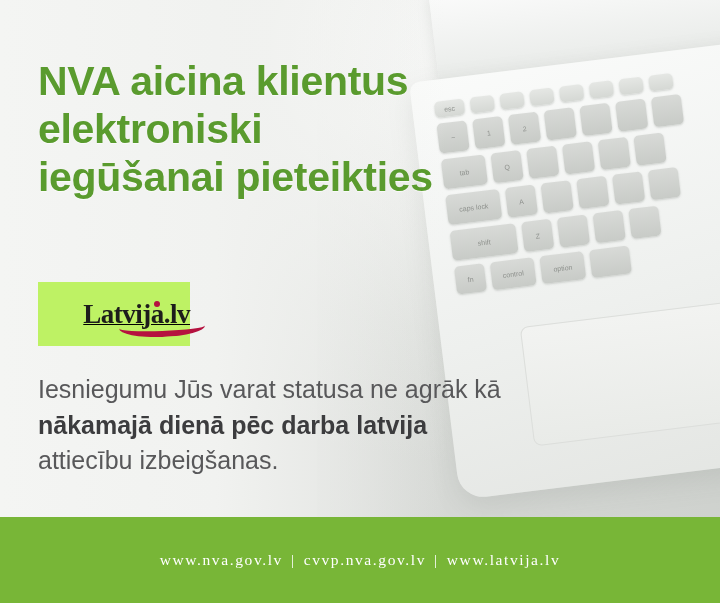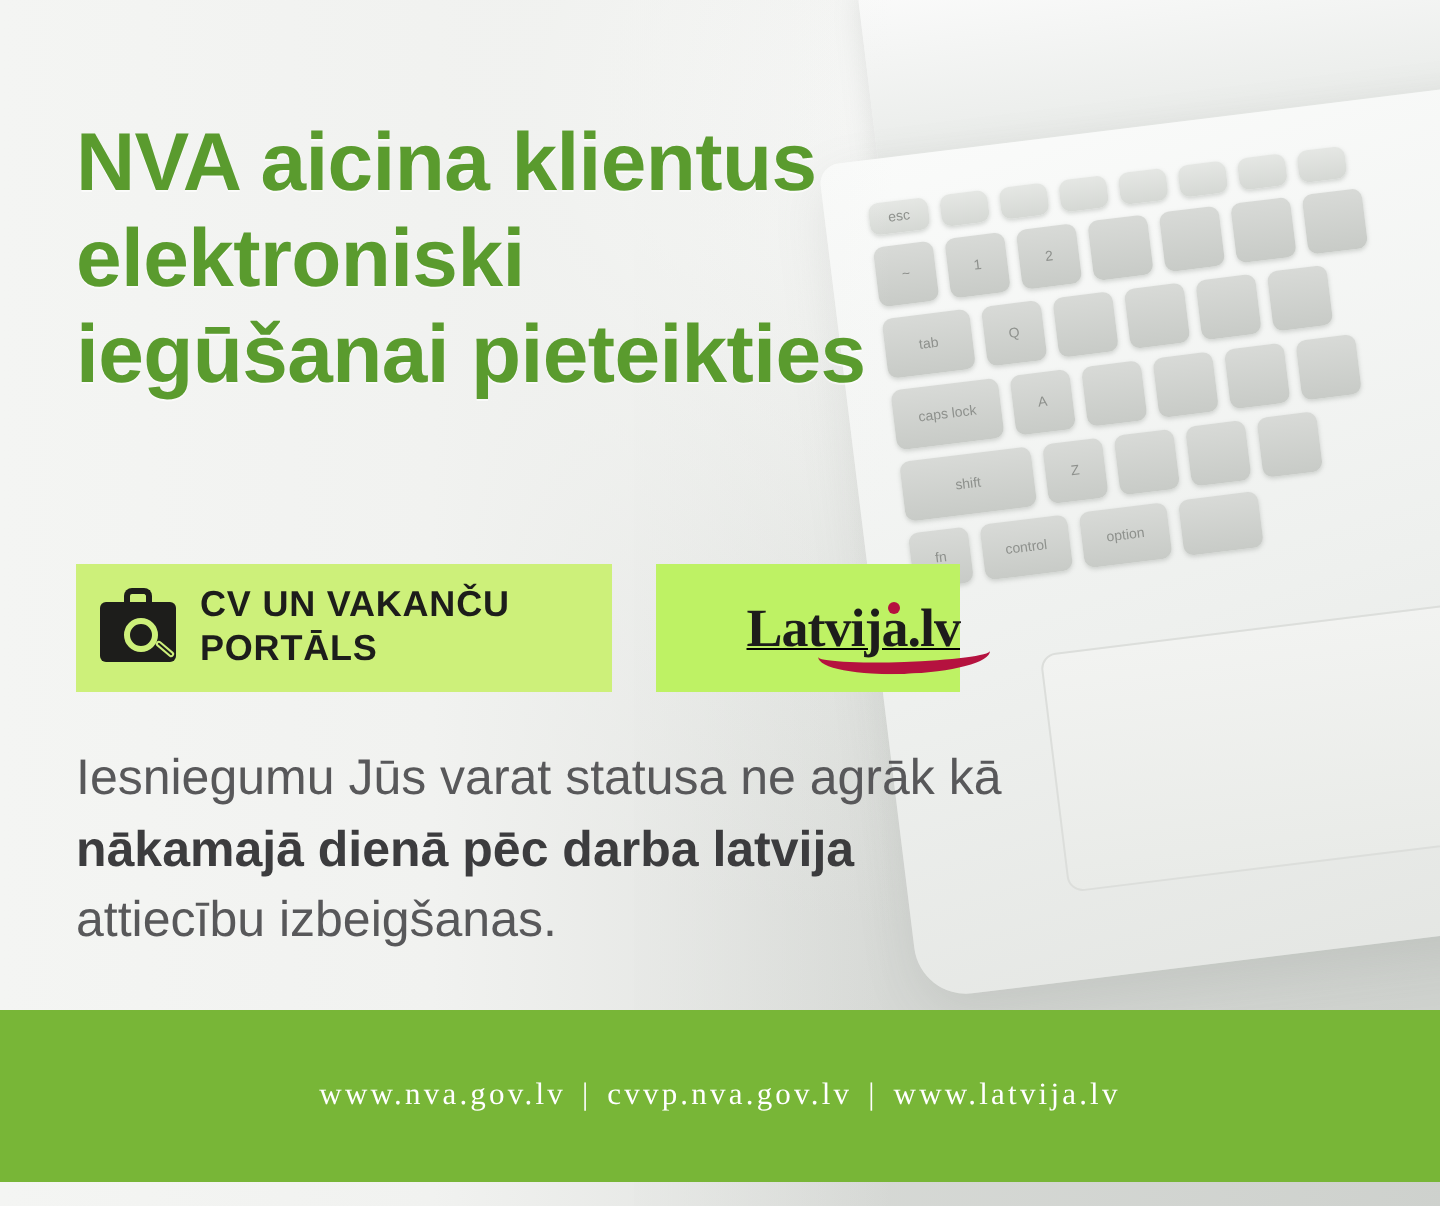--- a/index.html
+++ b/index.html
@@ -78,21 +78,21 @@
   
   .photo-fade {
     position: absolute;
     inset: 0;
     background: linear-gradient(90deg, #f4f5f3 0%, #f1f2f0 30%, rgba(241,242,240,0.55) 46%, rgba(241,242,240,0.0) 62%);
   }
 
   
   .footer-band {
     position: absolute;
-    left: 0; right: 0; bottom: 12px;
+    left: 0; right: 0; bottom: 0;
     height: 86px;
     background: #78b637;
     display: flex;
     align-items: center;
     justify-content: center;
   }
   .footer-text {
     color: #ffffff;
     font-size: 15.5px;
     letter-spacing: 1.6px;
@@ -305,32 +305,20 @@
 
   <div class="content">
     <div class="headline">
       <div>NVA aicina klientus</div>
       <div>elektroniski</div>
       <div>iegūšanai pieteikties</div>
     </div>
   </div>
 
   <div class="logos">
-    <div class="cv-badge">
-      <div class="cv-icon">
-        <div class="handle"></div>
-        <div class="case"></div>
-        <div class="glass"></div>
-        <div class="glass-handle"></div>
-      </div>
-      <div class="cv-text">
-        <div>CV UN VAKANČU</div>
-        <div>PORTĀLS</div>
-      </div>
-    </div>
 
     <div class="latvija-logo">
       <div class="latvija-wrap">
         <span class="latvija-text">Latvija.lv</span>
         <span class="latvija-swoosh"></span>
         <span class="latvija-dot"></span>
       </div>
     </div>
   </div>
 

